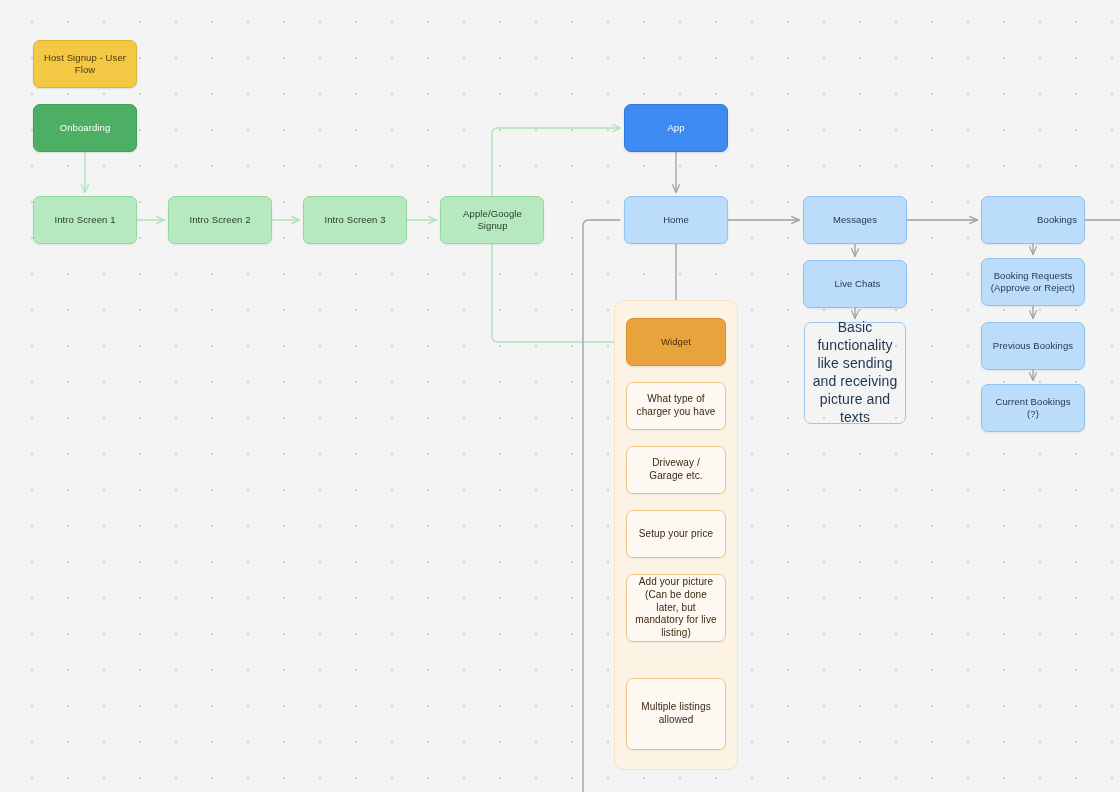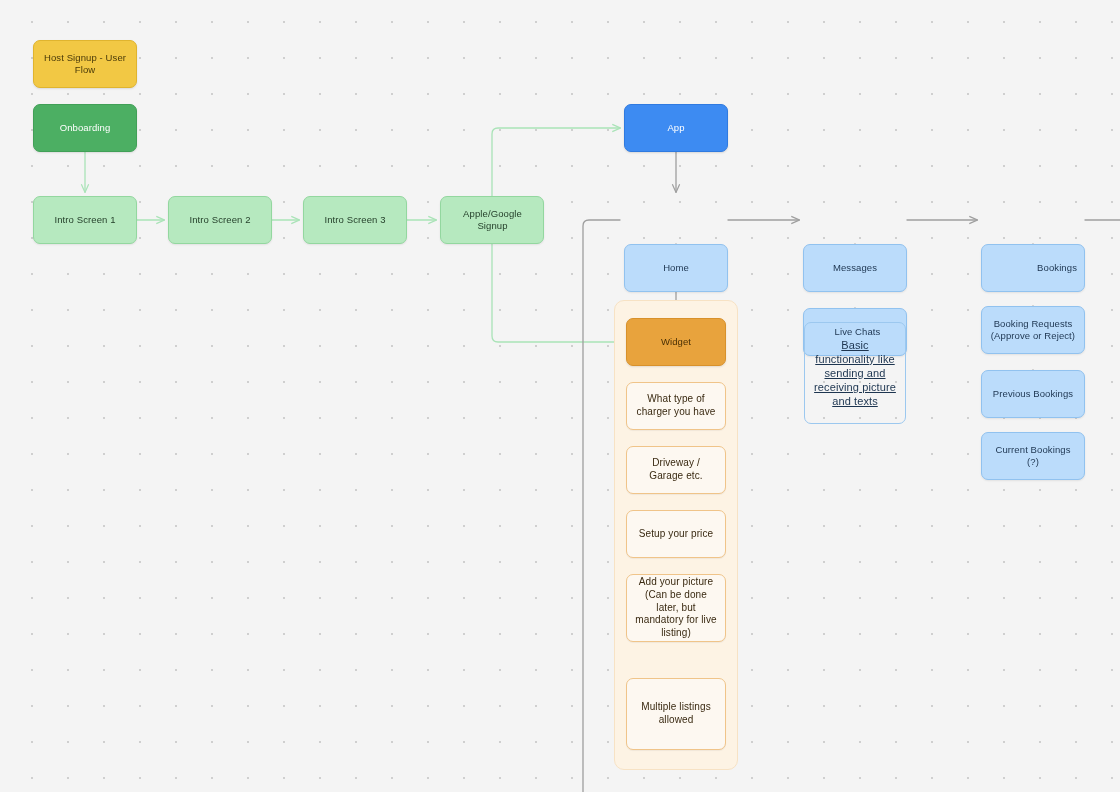--- a/index.html
+++ b/index.html
@@ -72,28 +72,26 @@
     font-size: 9.5px;
     box-shadow: 0 1px 2px rgba(0,0,0,0.12);
   }
   .n-blue-light {
     background: #bbdcfb;
     border: 1px solid #91c2ef;
     color: #1d3category;
     color: #1d3550;
     font-size: 9.5px;
     box-shadow: 0 1px 2px rgba(0,0,0,0.08);
-    margin-top: 48px;
   }
   .n-blue-outline {
     background: transparent;
     border: 1px solid #9cc8ef;
     color: #1d3550;
-    font-size: 11px;
-    text-decoration: underline;
+    font-size: 14px;
   }
   .n-orange-solid {
     background: #e8a33d;
     border: 1px solid #d8912b;
     color: #4a3005;
     font-size: 9.5px;
     box-shadow: 0 1px 2px rgba(0,0,0,0.10);
   }
   .n-cream {
     background: #fdf8f1;

